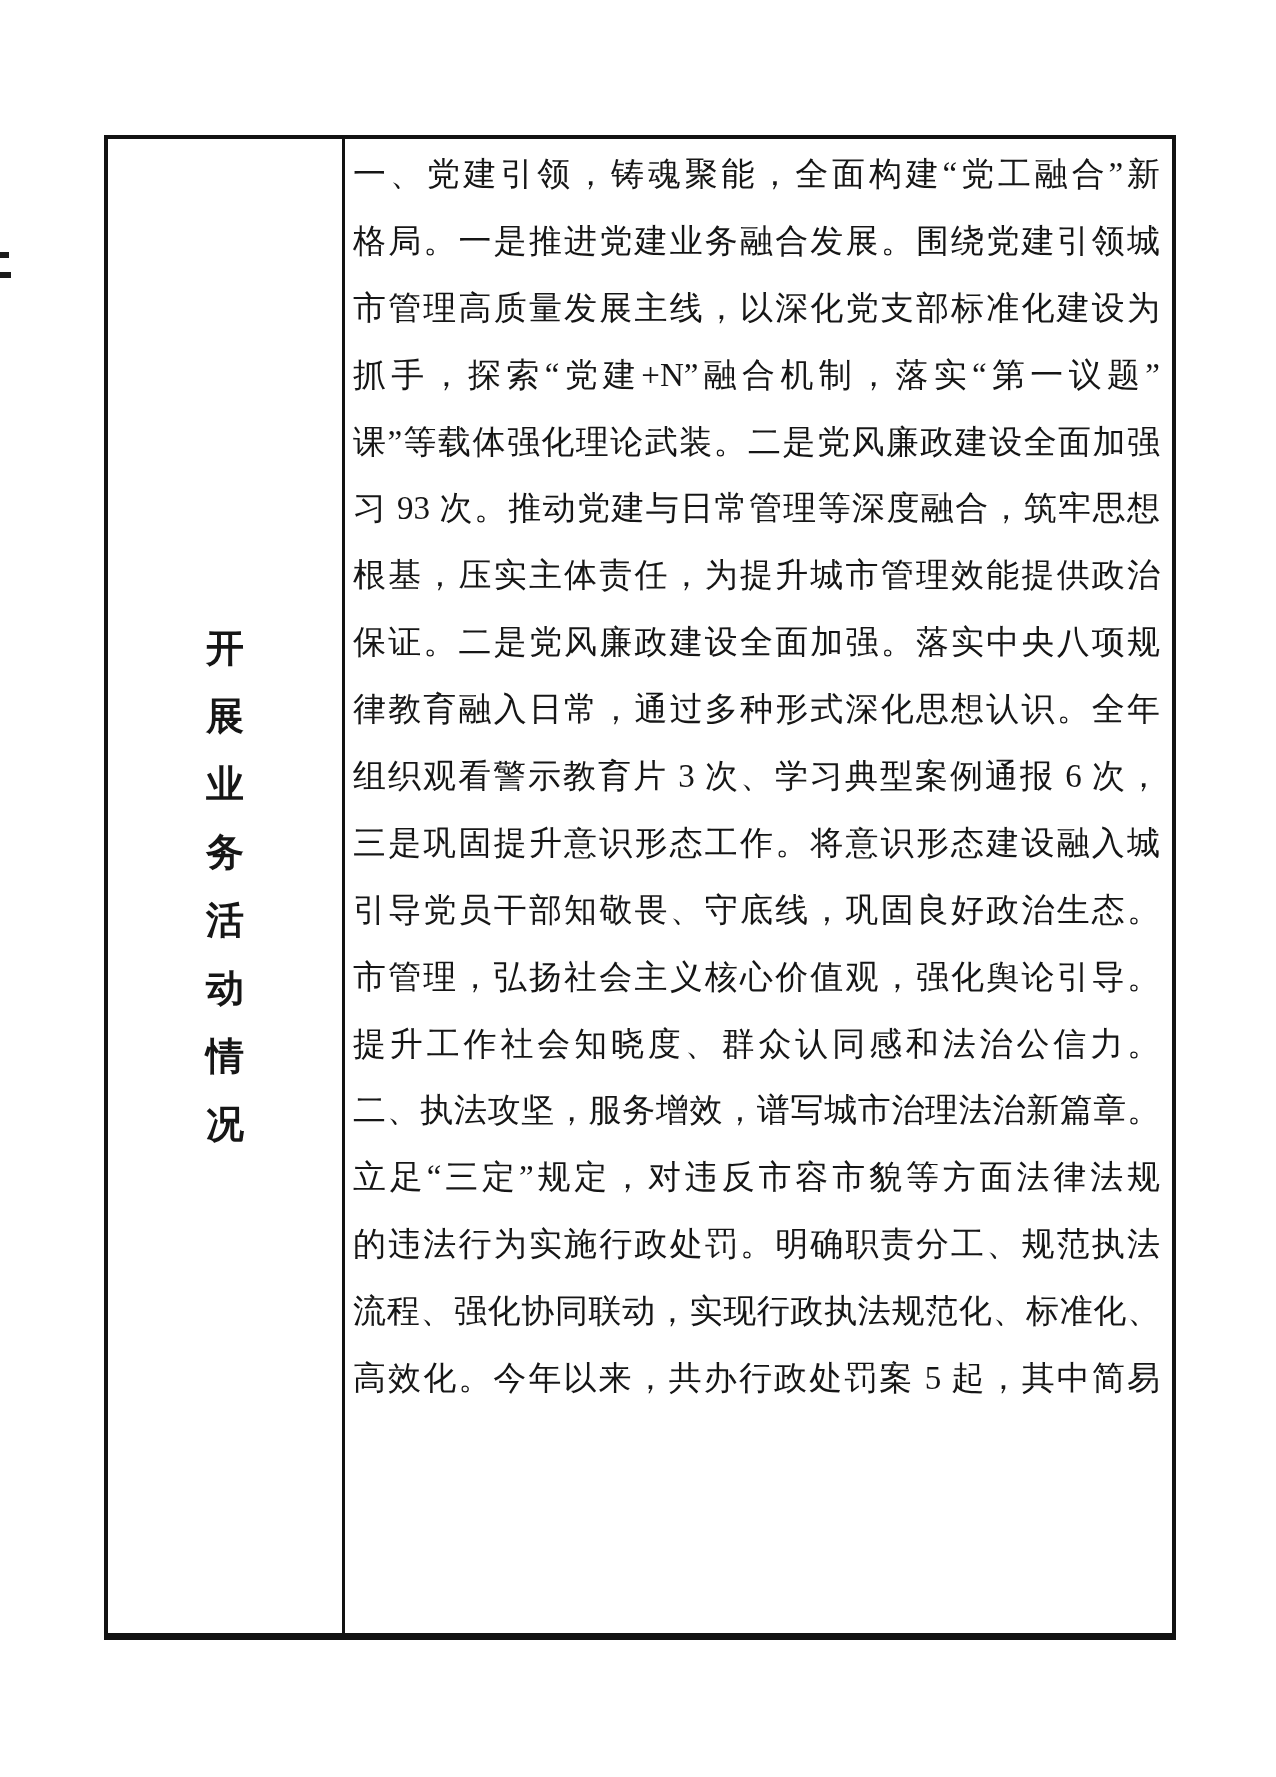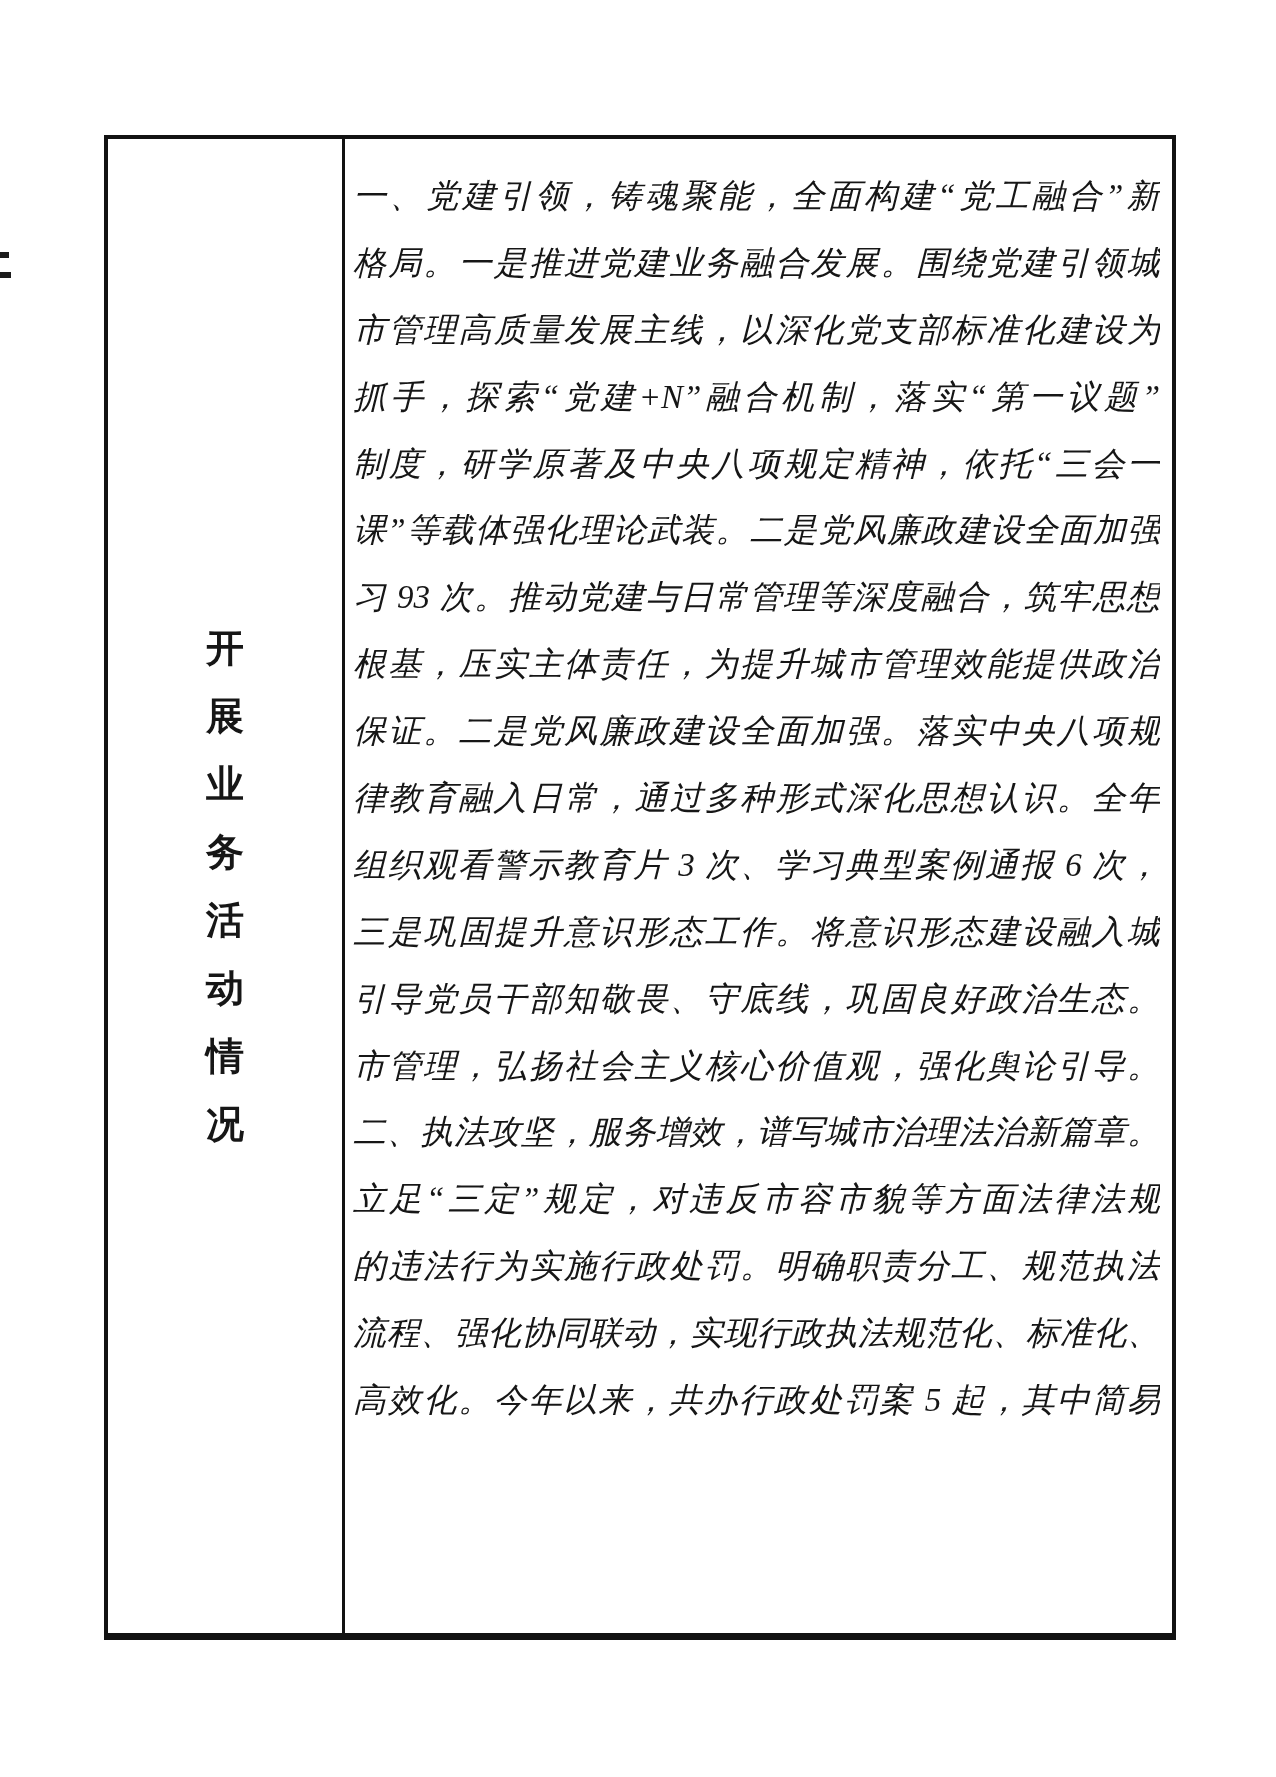--- a/index.html
+++ b/index.html
@@ -48,23 +48,22 @@
   .hchar {
     font-size: 38px;
     font-weight: 700;
     line-height: 1;
     color: #161616;
     letter-spacing: 0;
   }
   .cell-body {
     flex: 1 1 auto;
     box-sizing: border-box;
-    padding: 24px 12px 0 8px;
+    padding: 2px 12px 0 8px;
     overflow: hidden;
-    font-style: italic;
   }
   .tline {
     font-size: 33px;
     height: 66.9px;
     line-height: 66.9px;
     color: #161616;
     text-align: justify;
     text-align-last: justify;
     overflow: hidden;
   }
@@ -88,30 +87,30 @@
       <span class="hchar">动</span>
       <span class="hchar">情</span>
       <span class="hchar">况</span>
     </div>
 
     <div class="cell-body">
       <div class="tline">一、党建引领，铸魂聚能，全面构建“党工融合”新</div>
       <div class="tline">格局。一是推进党建业务融合发展。围绕党建引领城</div>
       <div class="tline">市管理高质量发展主线，以深化党支部标准化建设为</div>
       <div class="tline">抓手，探索“党建+N”融合机制，落实“第一议题”</div>
-      <div class="tline">制度，研学原著及中央八项规定精神，依托“三会一</div>
       <div class="tline">课”等载体强化理论武装。二是党风廉政建设全面加强</div>
       <div class="tline">习 93 次。推动党建与日常管理等深度融合，筑牢思想</div>
       <div class="tline">根基，压实主体责任，为提升城市管理效能提供政治</div>
       <div class="tline">保证。二是党风廉政建设全面加强。落实中央八项规</div>
       <div class="tline">律教育融入日常，通过多种形式深化思想认识。全年</div>
       <div class="tline">组织观看警示教育片 3 次、学习典型案例通报 6 次，</div>
       <div class="tline">三是巩固提升意识形态工作。将意识形态建设融入城</div>
       <div class="tline">引导党员干部知敬畏、守底线，巩固良好政治生态。</div>
       <div class="tline">市管理，弘扬社会主义核心价值观，强化舆论引导。</div>
+      <div class="tline">提升工作社会知晓度、群众认同感和法治公信力。</div>
       <div class="tline">二、执法攻坚，服务增效，谱写城市治理法治新篇章。</div>
       <div class="tline">立足“三定”规定，对违反市容市貌等方面法律法规</div>
       <div class="tline">的违法行为实施行政处罚。明确职责分工、规范执法</div>
       <div class="tline">流程、强化协同联动，实现行政执法规范化、标准化、</div>
       <div class="tline">高效化。今年以来，共办行政处罚案 5 起，其中简易</div>
     </div>
 
   </div>
 </div>
 

